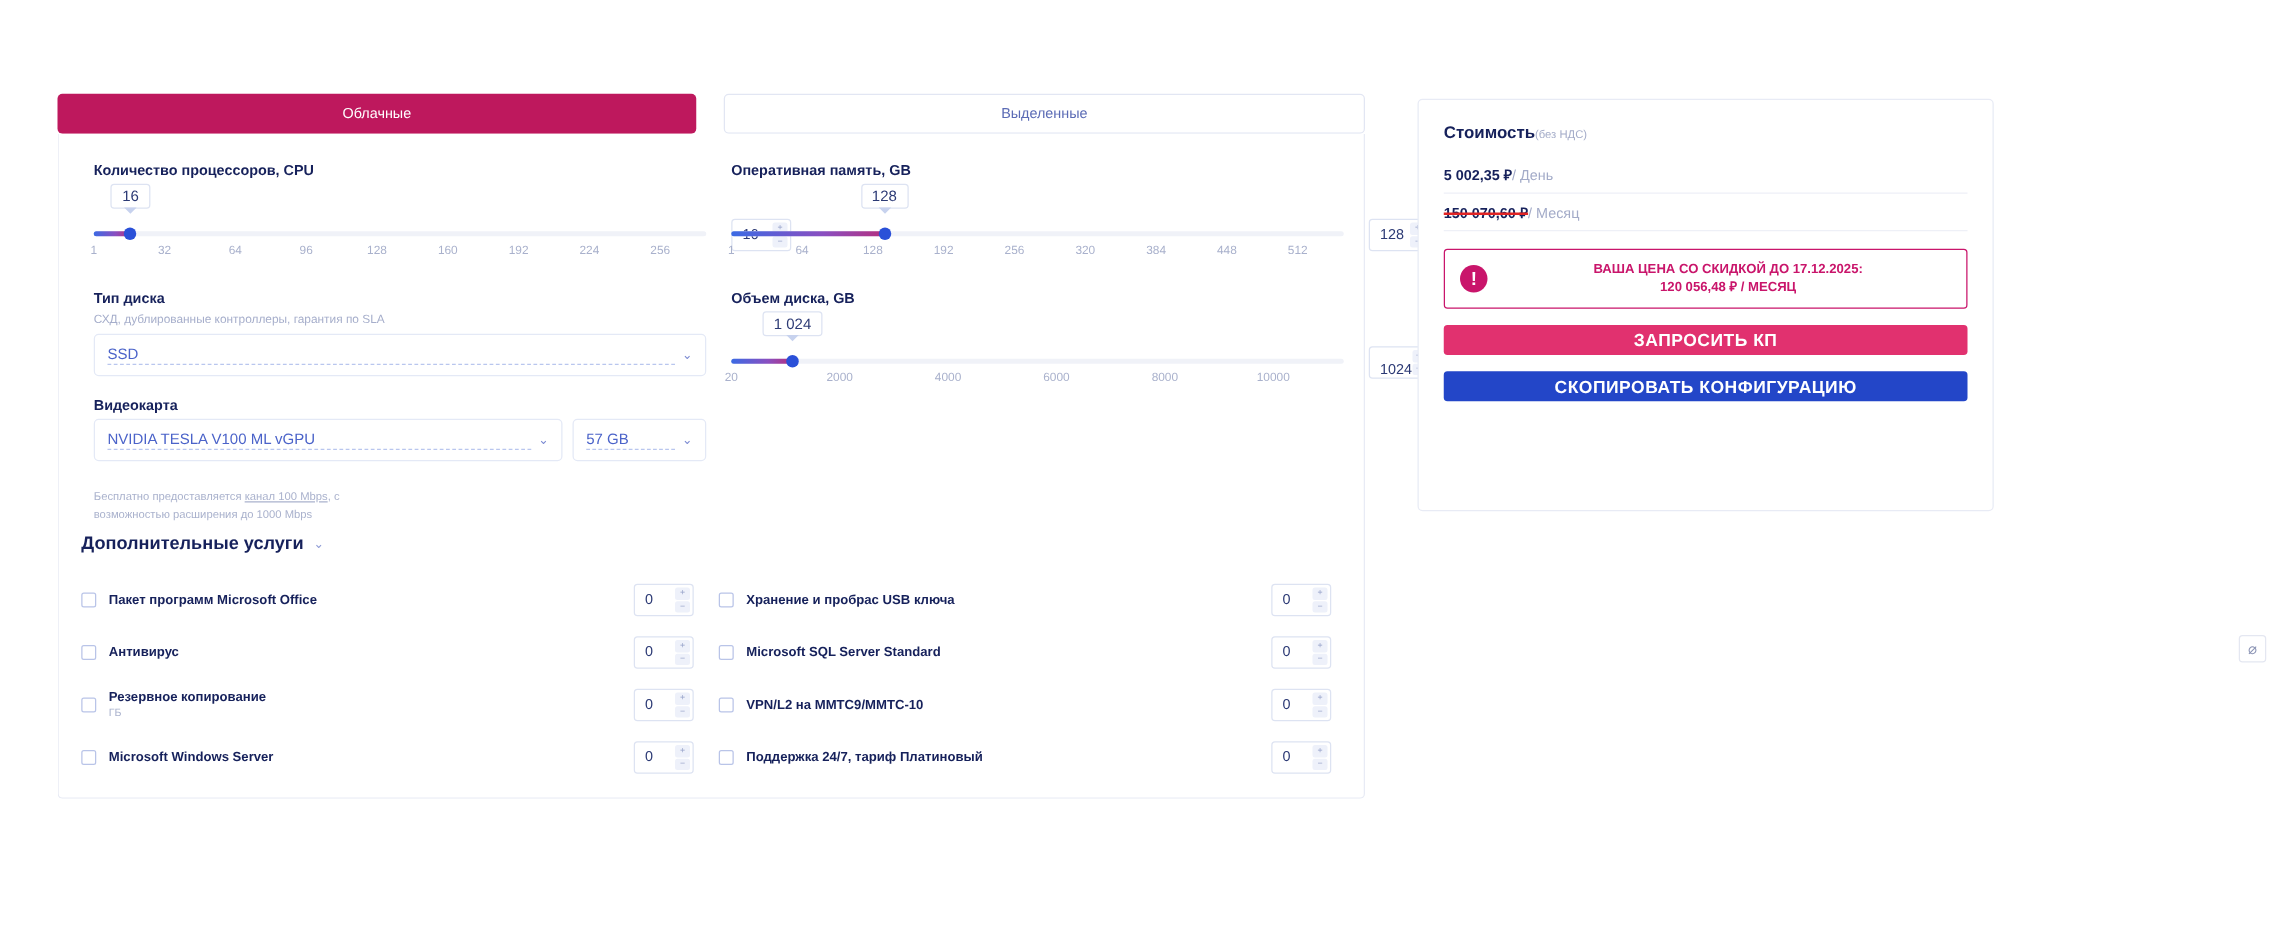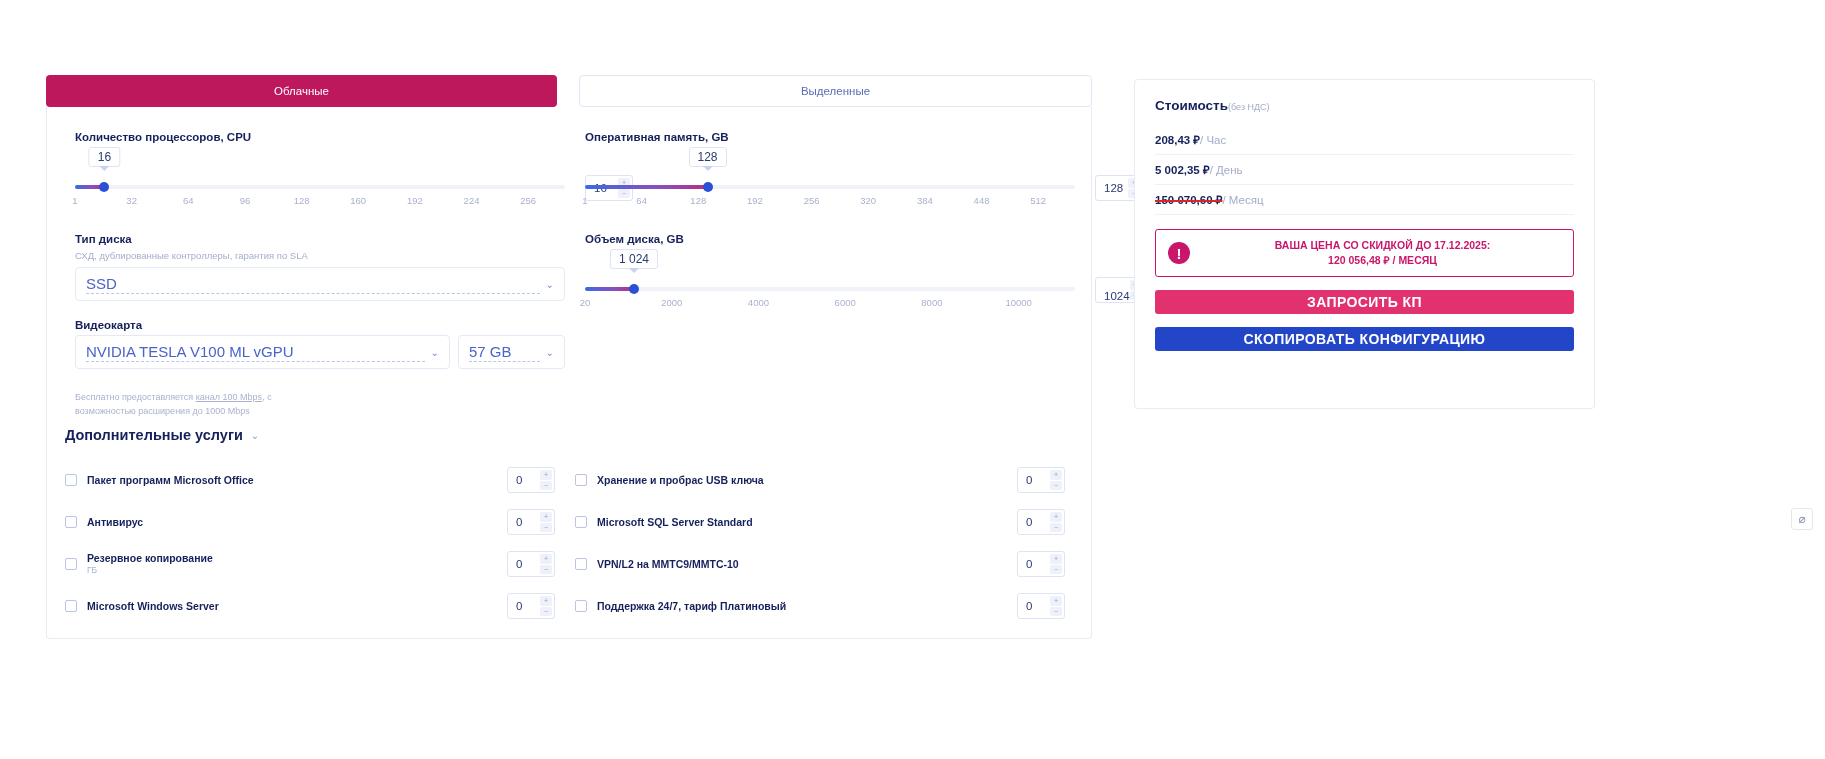--- a/index.html
+++ b/index.html
@@ -83,21 +83,21 @@
     flex: 1; background: #eef1fa; border-radius: 2px;
     display: flex; align-items: center; justify-content: center;
     font-size: 7px; color: #96a2c9; font-style: normal; line-height: 1;
   }
 
   
   .select {
     position: relative; height: 34px; border: 1px solid #e4e9f6; border-radius: 4px;
     background: #fff; display: flex; align-items: center; padding: 0 10px;
   }
-  .select .txt { font-size: 15px; color: #4b63c9; border-bottom: 1px dashed #b9c6ee; padding-bottom: 1px; flex: 1; }
+  .select .txt { font-size: 12px; color: #4b63c9; border-bottom: 1px dashed #b9c6ee; padding-bottom: 1px; flex: 1; }
   .select .chev { font-size: 10px; color: #7b8ad2; margin-left: 6px; }
 
   
   .note { font-size: 9px; color: #aab2cd; line-height: 1.55; margin-top: 22px; width: 245px; }
   .note u { text-decoration: underline; }
 
   
   .extra-title {
     position: absolute; left: 18px; top: 320px;
     font-size: 14.5px; font-weight: bold; color: #16215b;
@@ -392,21 +392,20 @@
           </div>
         </div>
     </div>
   </div>
 
   <div class="price-panel">
     <div class="price-head">
       <span>Стоимость</span><span class="vat">(без НДС)</span>
     </div>
     <div id="price-rows">
-        <div class="price-row"><span class="amt">208,43 ₽</span><span class="per">/ Час</span></div>
         <div class="price-row"><span class="amt">5 002,35 ₽</span><span class="per">/ День</span></div>
         <div class="price-row strike"><span class="amt">150 070,60 ₽</span><span class="per">/ Месяц</span></div>
       </div>
 
     <div class="discount">
       <div class="warn-ico">!</div>
       <div class="discount-txt">
         <div>ВАША ЦЕНА СО СКИДКОЙ ДО 17.12.2025:</div>
         <div>120 056,48 ₽ / МЕСЯЦ</div>
       </div>

